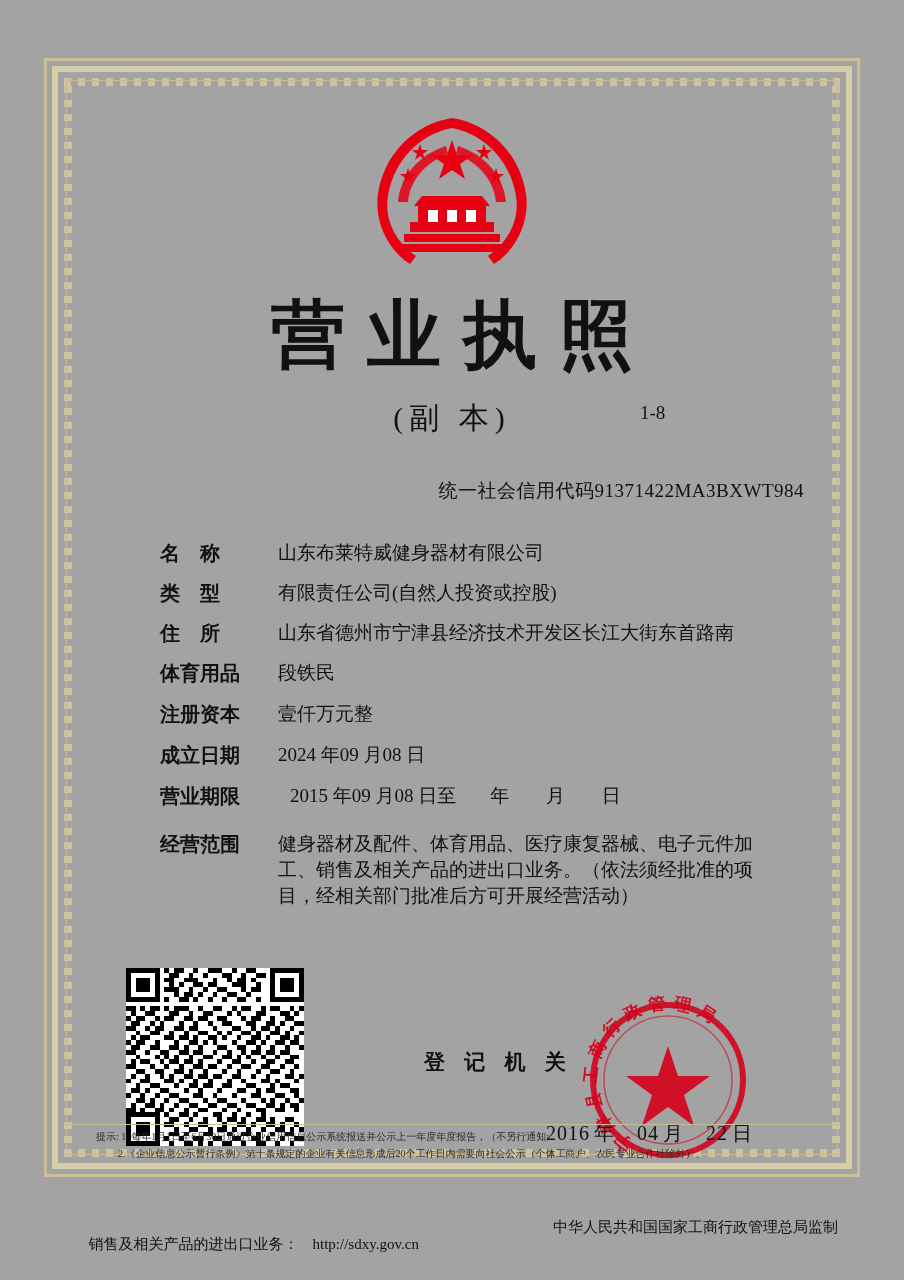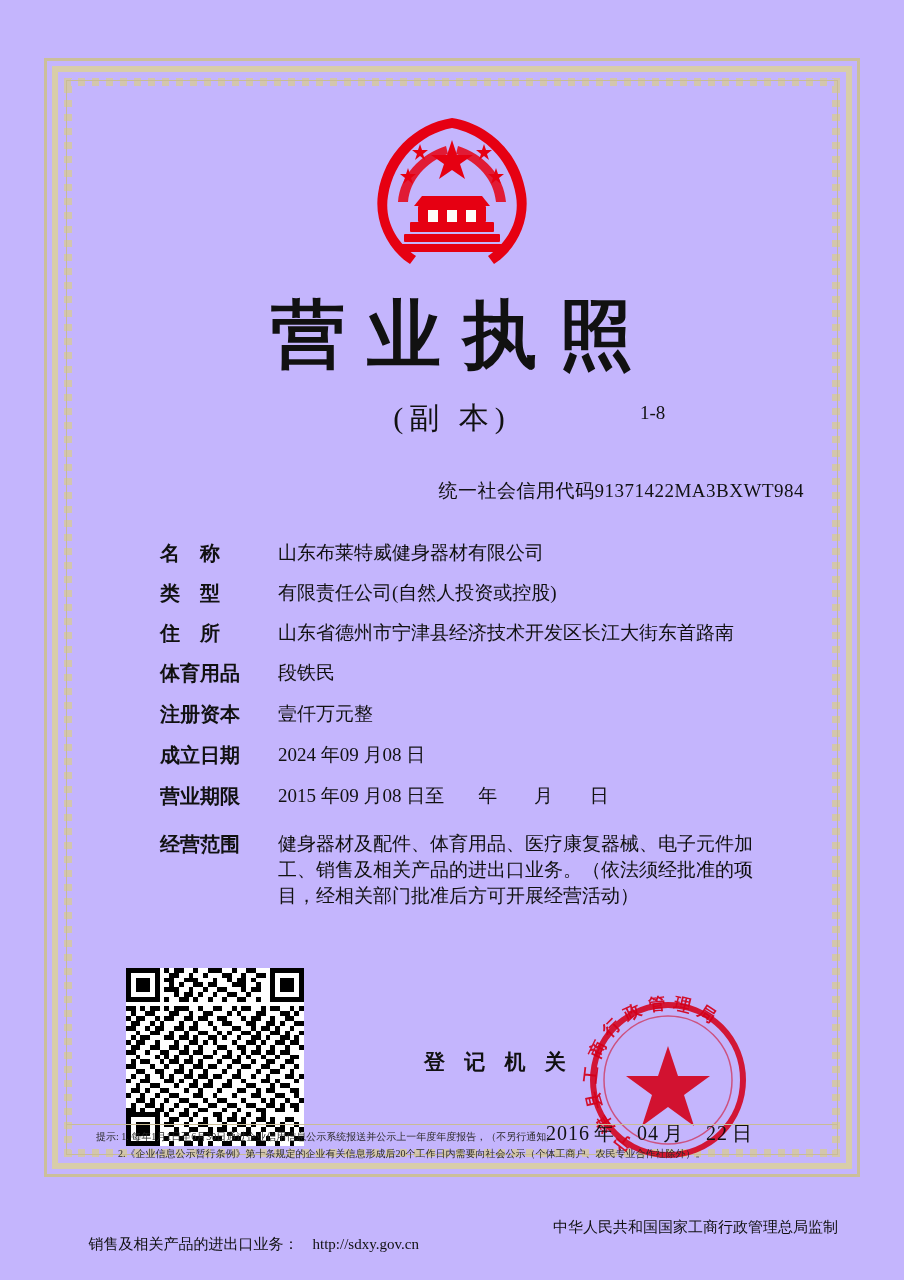--- a/index.html
+++ b/index.html
@@ -13,21 +13,21 @@
     font-family: "Liberation Serif", serif;
     color: #1a1a1a;
     position: relative;
     overflow: hidden;
   }
 
   
   .page {
     position: absolute;
     inset: 0;
-    background: #c4b5fd;
+    background: #a3a3a3;
   }
 
   
   .frame-outer {
     position: absolute;
     left: 44px;
     top: 58px;
     right: 44px;
     bottom: 103px;
     border: 3px solid #cbbf9a;
@@ -303,21 +303,21 @@
     <div class="field" style="margin-top:14px;">
       <div class="f-label">注册资本</div>
       <div class="f-value">壹仟万元整</div>
     </div>
 
     <div class="field" style="margin-top:14px;">
       <div class="f-label">成立日期</div>
       <div class="f-value">2024 年09 月08 日</div>
     </div>
 
-    <div class="field term" style="margin-top:14px;">
+    <div class="field term" style="margin-top:14px;gap:12px;">
       <div class="f-label">营业期限</div>
       <div class="f-value">
         <span>2015 年09 月08 日至</span><span class="tail">年 月 日</span>
       </div>
     </div>
 
     <div class="field scope" style="margin-top:21px;">
       <div class="f-label">经营范围</div>
       <div class="f-value">健身器材及配件、体育用品、医疗康复器械、电子元件加工、销售及相关产品的进出口业务。（依法须经批准的项目，经相关部门批准后方可开展经营活动）</div>
     </div>

